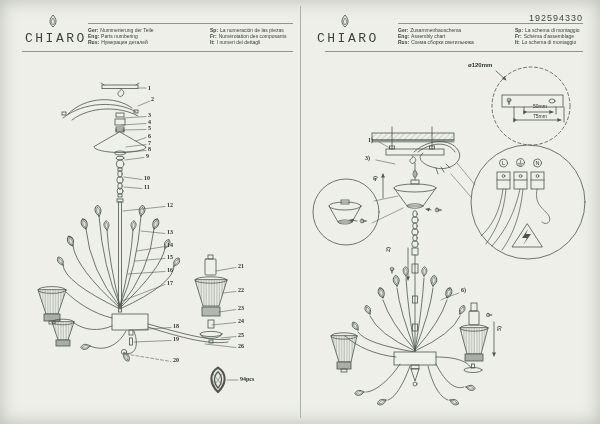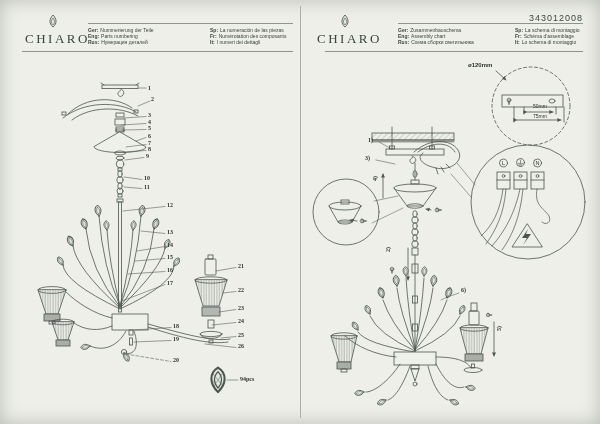--- a/index.html
+++ b/index.html
@@ -2,21 +2,21 @@
 <html><head>
 <meta charset="utf-8">
 <style>
   html,body{margin:0;padding:0;}
   body{width:600px;height:424px;background:#dfe1da;font-family:"Liberation Sans",sans-serif;}
   #sheet{position:relative;width:600px;height:424px;background:#edefe8;overflow:hidden;
          box-shadow:inset 0 0 18px rgba(90,95,85,.35);}
   .page{position:absolute;top:0;height:424px;width:300px;}
   #pageL{left:0;} #pageR{left:300px;}
   .vdiv{position:absolute;left:300px;top:6px;width:1px;height:412px;background:#aab0a6;}
-  .brand{position:absolute;font-family:Liberation Serif, serif;font-size:13px;letter-spacing:2.5px;
+  .brand{position:absolute;font-family:Liberation Mono, monospace;font-size:13px;letter-spacing:2.5px;
          color:#39433d;}
   .ornament{position:absolute;width:12px;height:16px;}
   .pnum{position:absolute;font-size:9px;letter-spacing:1px;color:#39433d;}
   .hline{position:absolute;height:1px;background:#5c635b;opacity:.65;}
   .langcol{position:absolute;font-size:5px;line-height:6.2px;color:#39433d;white-space:nowrap;}
   .langcol b{font-weight:600;margin-right:2px;}
   .lbl{position:absolute;font-family:"Liberation Serif",serif;font-size:6px;font-weight:600;
        color:#2c342e;white-space:nowrap;}
   .rot{writing-mode:vertical-rl;transform:rotate(180deg);}
   .dim{position:absolute;font-size:5px;color:#2c342e;width:26px;text-align:center;white-space:nowrap;}
@@ -201,21 +201,21 @@
     <span class="lbl" style="left:238px;top:343px">26</span>
     <span class="lbl" style="left:240px;top:376px">94pcs</span>
   </div>
 
   <div class="page" id="pageR">
     <svg class="ornament" style="left:39px;top:14px" viewBox="0 0 12 16">
       <path d="M6,1 C9.5,5 10.5,9 6,13 C1.5,9 2.5,5 6,1 Z" fill="none" stroke="#39433d" stroke-width="0.8"></path>
       <path d="M6,4 C8,6.5 8,9 6,11 C4,9 4,6.5 6,4 Z" fill="none" stroke="#39433d" stroke-width="0.6"></path>
     </svg>
     <span class="brand" style="left:17px;top:31px">CHIARO</span>
-    <span class="pnum" style="right:-583px;left:auto;top:13px;position:absolute;right:17px">343012008</span>
+    <span class="pnum" style="right:-583px;left:auto;top:13px;position:absolute;right:17px">192594330</span>
     <div class="hline" style="left:98px;top:23px;width:185px"></div>
     <div class="hline" style="left:25px;top:51px;width:258px"></div>
     <div class="langcol" style="left:98px;top:27px">
       <div><b>Ger:</b><span>Zusammenbauschema</span></div>
       <div><b>Eng:</b><span>Assembly chart</span></div>
       <div><b>Rus:</b><span>Схема сборки светильника</span></div>
     </div>
     <div class="langcol" style="left:215px;top:27px">
       <div><b>Sp:</b><span>La schema di montaggio</span></div>
       <div><b>Fr:</b><span>Schéma d'assemblage</span></div>

